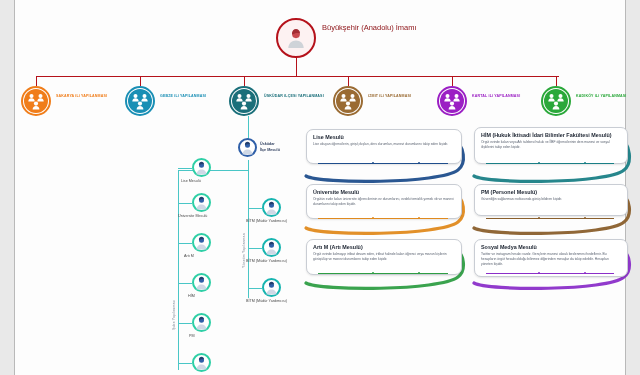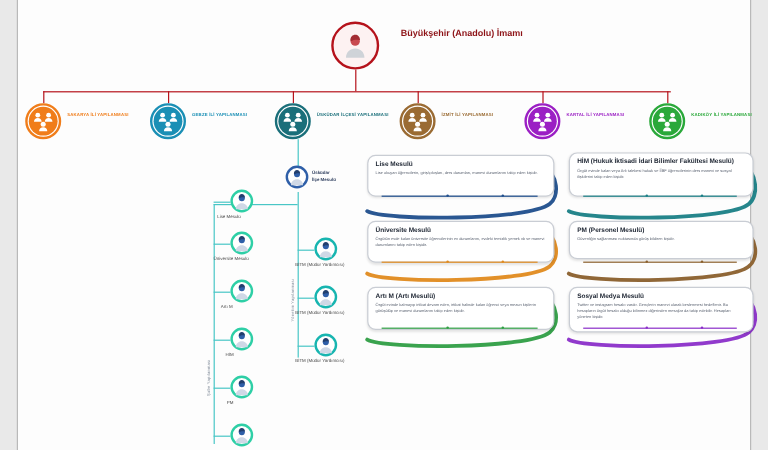--- a/index.html
+++ b/index.html
@@ -26,22 +26,22 @@
     display:flex;align-items:center;justify-content:center;
   }
   .circle svg{display:block;}
 
   
   .root-circle{
     width:40px;height:40px;left:0;top:0;
     border:2px solid #b5121b;background:#fdf2f2;
   }
   .root-label{
-    position:absolute;left:58px;top:5px;width:120px;
-    font-size:7.5px;line-height:1.35;font-weight:bold;color:#8d1216;
+    position:absolute;left:46px;top:5px;width:120px;
+    font-size:7.5px;line-height:1.35;font-weight:normal;color:#8d1216;
   }
 
   
   .l2-circle{
     width:30px;height:30px;left:0;top:0;
     border:2px solid currentColor;background:#ffffff;
   }
   .l2-label{
     position:absolute;left:35px;top:8px;width:60px;
     font-size:3.6px;line-height:1.45;font-weight:bold;

